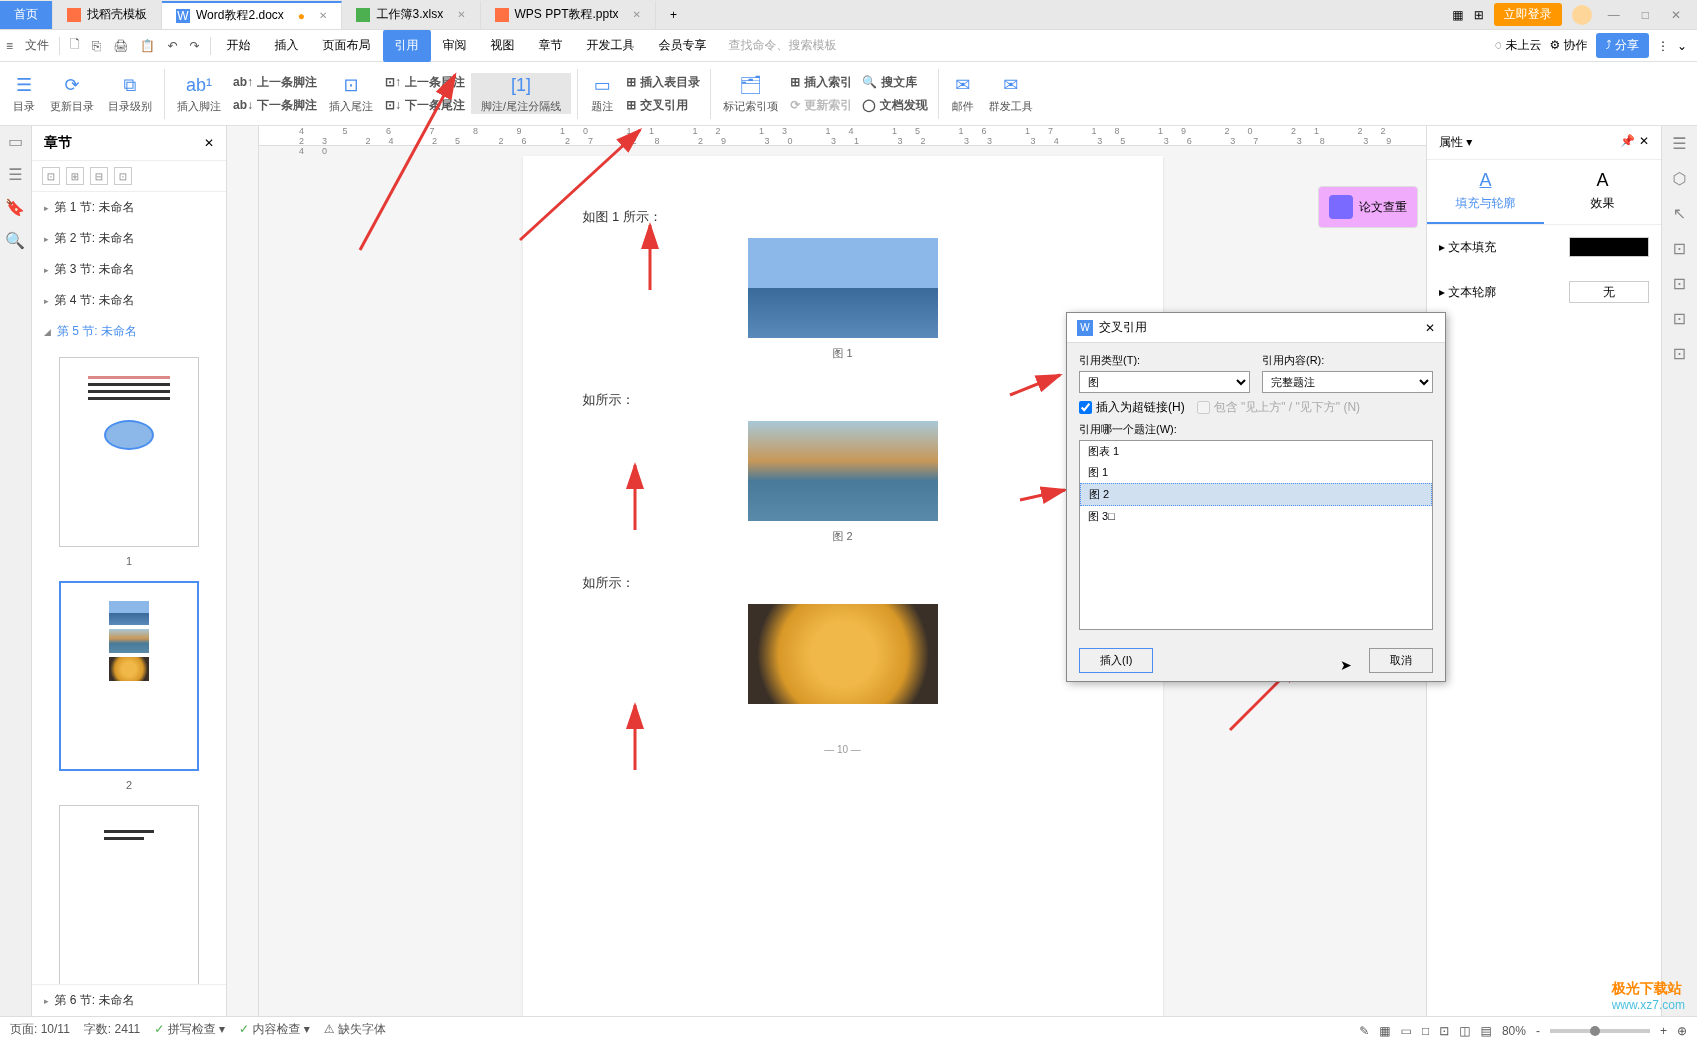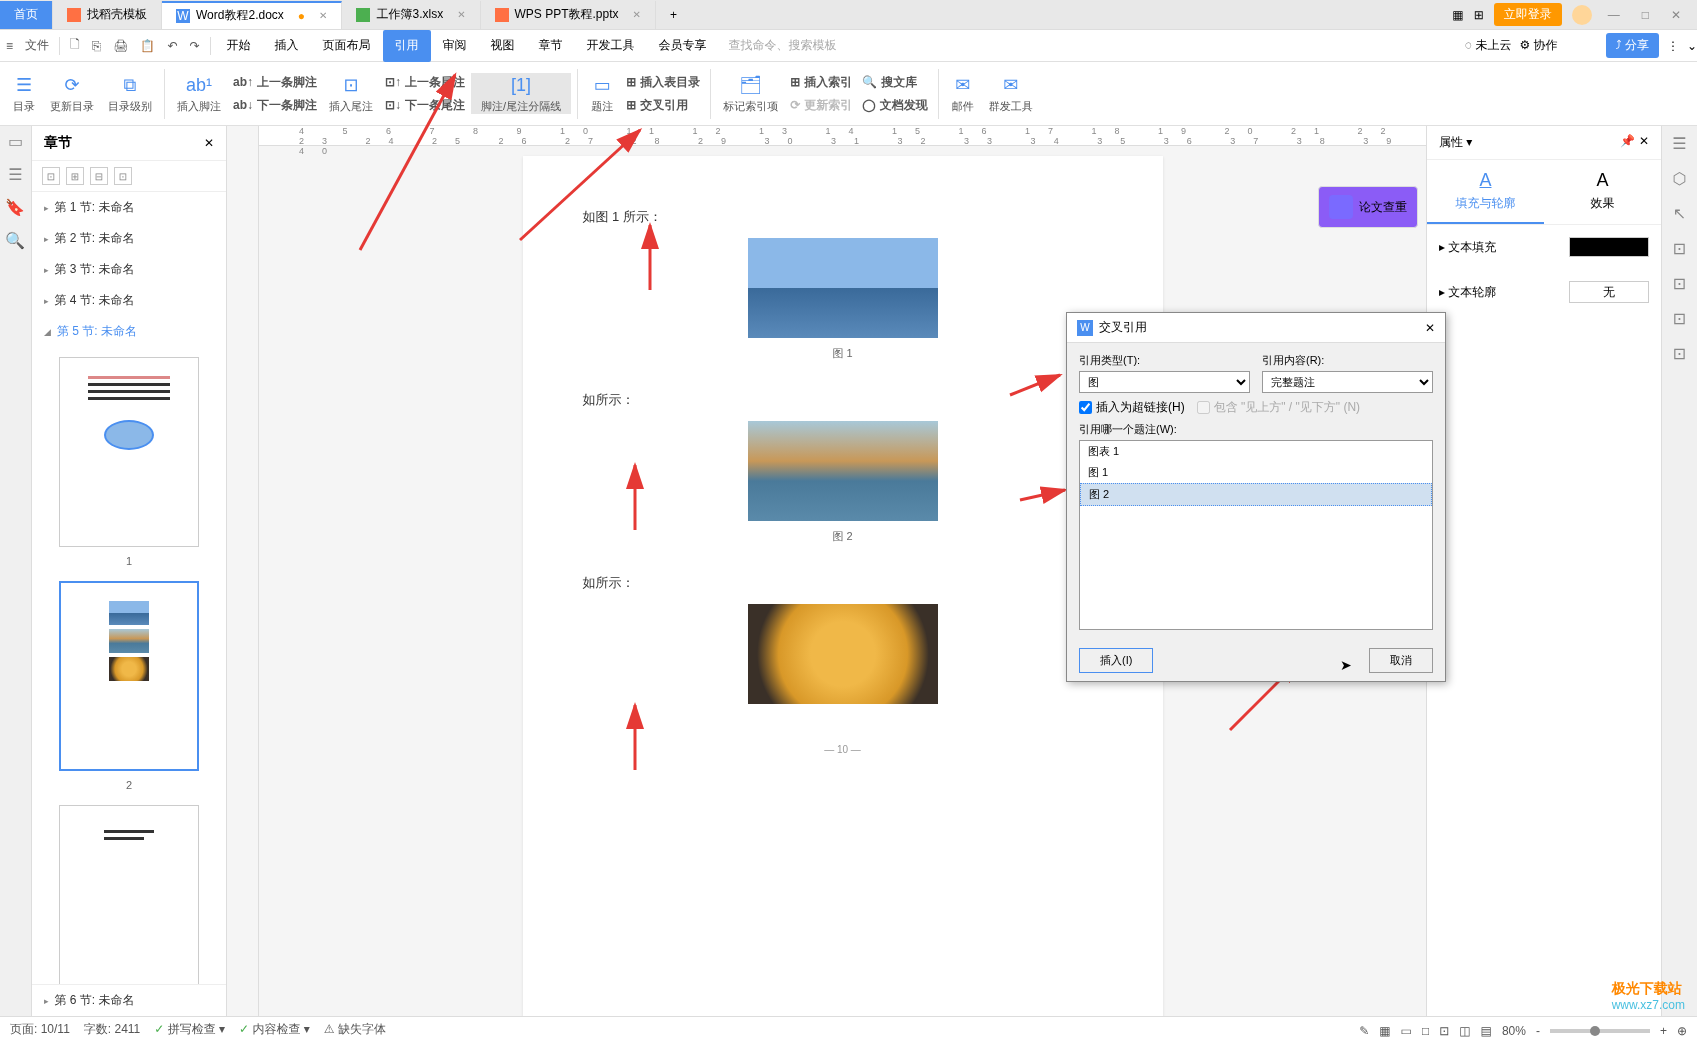--- a/index.html
+++ b/index.html
@@ -14,22 +14,22 @@
 .topright{display:flex;gap:10px;align-items:center;padding-right:10px;}
 .login-btn{background:#ff9800;color:#fff;padding:3px 10px;border-radius:3px;}
 .avatar{width:20px;height:20px;background:#ffd699;border-radius:50%;}
 .winctl{padding:0 6px;color:#888;}
 .menubar{height:32px;background:#fff;display:flex;align-items:center;border-bottom:1px solid #e0e0e0;}
 .menu-btn{padding:0 6px;color:#555;}
 .menu-sep{width:1px;height:18px;background:#ddd;margin:0 4px;}
 .menu-tab{padding:0 12px;height:32px;display:flex;align-items:center;cursor:pointer;}
 .menu-tab.active{background:#4a8ff0;color:#fff;border-radius:2px;}
 .search-cmd{color:#aaa;margin-left:10px;}
-.menu-right{margin-left:auto;display:flex;gap:8px;align-items:center;}
-.share-btn{background:#4a8ff0;color:#fff;padding:4px 10px;border-radius:3px;margin-left:40px;}
+.menu-right{margin-left:auto;display:flex;gap:8px;align-items:center;padding-right:10px;}
+.share-btn{background:#4a8ff0;color:#fff;padding:4px 10px;border-radius:3px;}
 .ribbon{height:64px;background:#fff;display:flex;align-items:center;border-bottom:1px solid #e0e0e0;padding:0 6px;gap:2px;}
 .rb-grp{display:flex;flex-direction:column;align-items:center;padding:0 6px;cursor:pointer;}
 .rb-grp.wide{padding:0 10px;}
 .rb-icon{width:24px;height:24px;display:flex;align-items:center;justify-content:center;color:#4a8ff0;font-size:18px;}
 .rb-lbl{font-size:11px;color:#555;margin-top:2px;}
 .rb-sep{width:1px;height:50px;background:#e0e0e0;margin:0 4px;}
 .rb-col{display:flex;flex-direction:column;gap:2px;justify-content:center;font-weight:bold;}
 .rb-row{display:flex;align-items:center;gap:4px;padding:2px 4px;font-size:11px;color:#555;}
 .rb-grp.sel{background:#e6e6e6;}
 .body{display:flex;height:calc(100% - 148px);}
@@ -53,21 +53,21 @@
 .hruler{height:20px;background:#fff;border-bottom:1px solid #ddd;font-size:9px;color:#888;padding-left:40px;letter-spacing:18px;}
 .page{width:640px;background:#fff;margin:10px auto;min-height:900px;padding:40px 60px;position:relative;box-shadow:0 1px 3px rgba(0,0,0,.1);}
 .doc-text{font-size:13px;color:#333;margin:12px 0;}
 .doc-img{width:190px;height:100px;margin:8px auto;display:block;}
 .img1{background:linear-gradient(to bottom,#8bb8e8 0%,#8bb8e8 50%,#3a6a9a 50%,#5a8aba 100%);}
 .img2{background:linear-gradient(to bottom,#a8c8d8 0%,#c89858 40%,#4a7a9a 60%,#5a8aaa 100%);}
 .img3{background:radial-gradient(circle,#f0b848 30%,#d89828 60%,#3a3028 80%);}
 .caption{text-align:center;font-size:11px;color:#666;margin-bottom:30px;}
 .pgnum{text-align:center;font-size:10px;color:#999;margin-top:40px;}
 .side-float{position:absolute;right:8px;top:60px;}
-.float-btn{background:#8b5cf6;border:1px solid #ddd;padding:8px 10px;display:flex;align-items:center;gap:6px;border-radius:4px;cursor:pointer;text-align:right;}
+.float-btn{background:#f0abfc;border:1px solid #ddd;padding:8px 10px;display:flex;align-items:center;gap:6px;border-radius:4px;cursor:pointer;text-align:right;}
 .float-icon{width:24px;height:24px;background:#7a6aff;border-radius:4px;}
 .rightpanel{width:235px;background:#fff;border-left:1px solid #ddd;}
 .rp-hdr{padding:8px 12px;border-bottom:1px solid #eee;display:flex;justify-content:space-between;}
 .rp-tabs{display:flex;border-bottom:1px solid #eee;}
 .rp-tab{flex:1;text-align:center;padding:10px;cursor:pointer;}
 .rp-tab.active{color:#4a8ff0;border-bottom:2px solid #4a8ff0;}
 .rp-tab-icon{font-size:18px;display:block;margin-bottom:4px;}
 .rp-row{padding:12px;display:flex;justify-content:space-between;align-items:center;}
 .swatch{width:80px;height:20px;background:#000;border:1px solid #ccc;}
 .dropdown{width:80px;height:22px;border:1px solid #ccc;text-align:center;line-height:20px;}
@@ -421,20 +421,21 @@
       <label class="dlg-chk dis">
           <input type="checkbox" disabled="" style="">
           <span>包含 "见上方" / "见下方" (N)</span>
         </label>
     </div>
     <span class="dlg-label">引用哪一个题注(W):</span>
     <div class="dlg-list">
       <div class="dlg-li">图表 1</div>
       <div class="dlg-li">图 1</div>
       <div class="dlg-li sel">图 2</div>
+      <div class="dlg-li">图 3□</div>
     </div>
   </div>
   <div class="dlg-btns">
     <button class="dlg-btn primary">插入(I)</button>
     <button class="dlg-btn">取消</button>
   </div>
 </div>
 <span class="cursor-arrow">➤</span>
 
 <svg class="arrow" style="left:0;top:0;width:1697px;height:1038px;">

